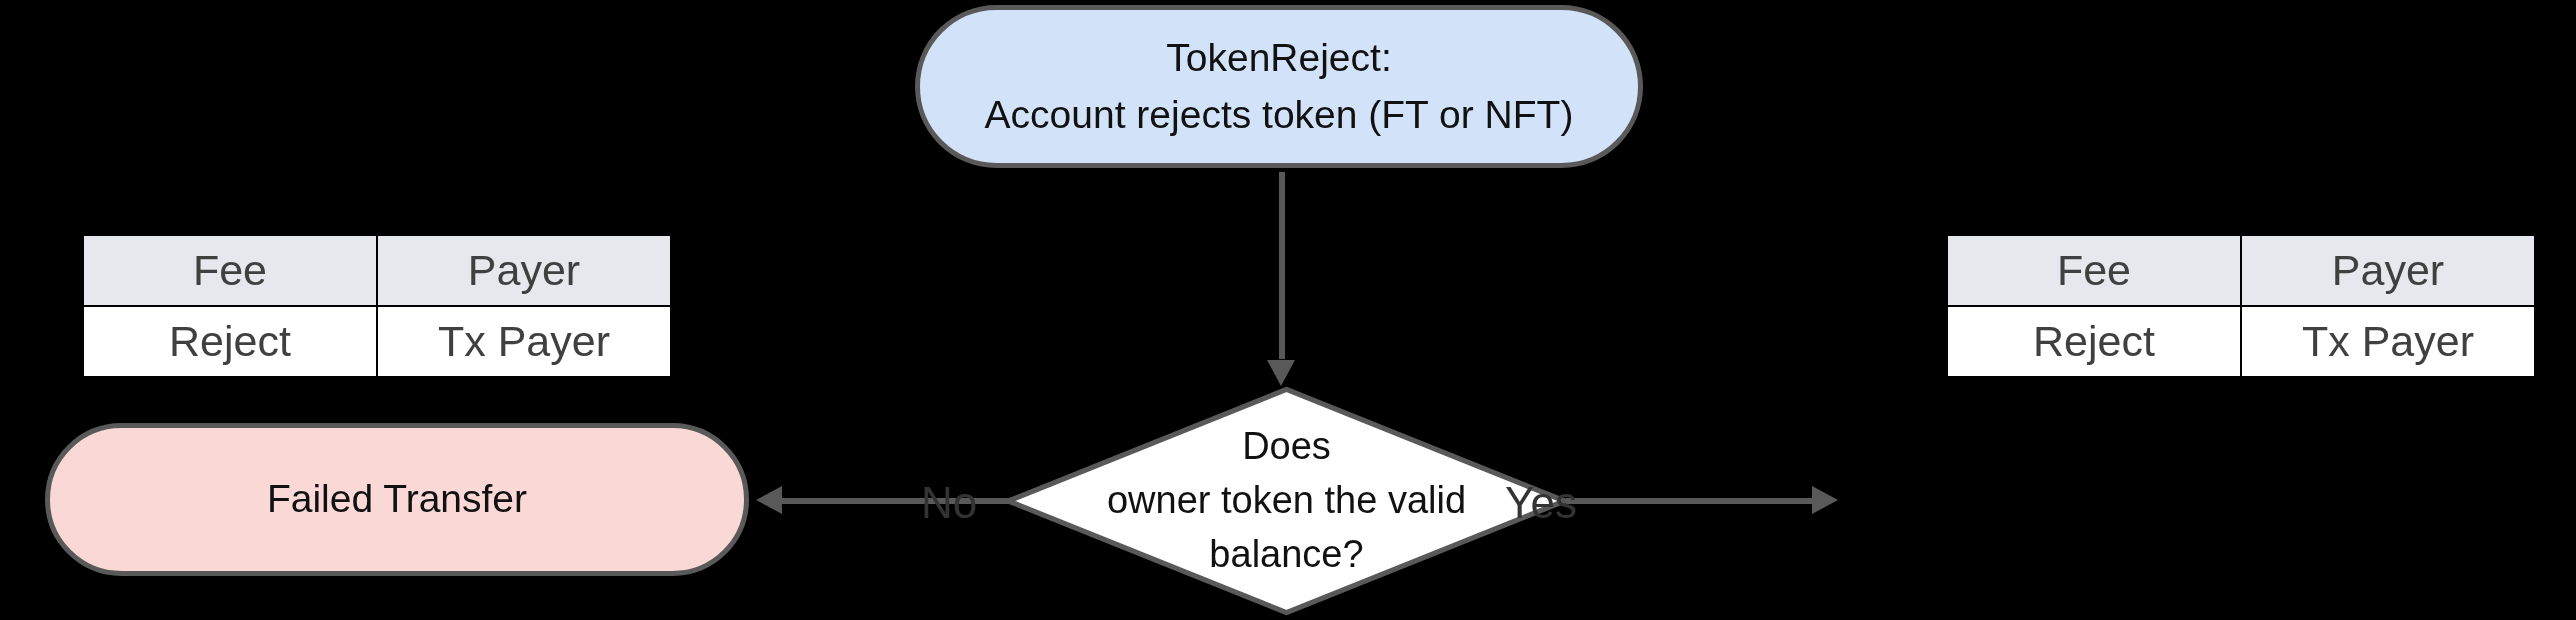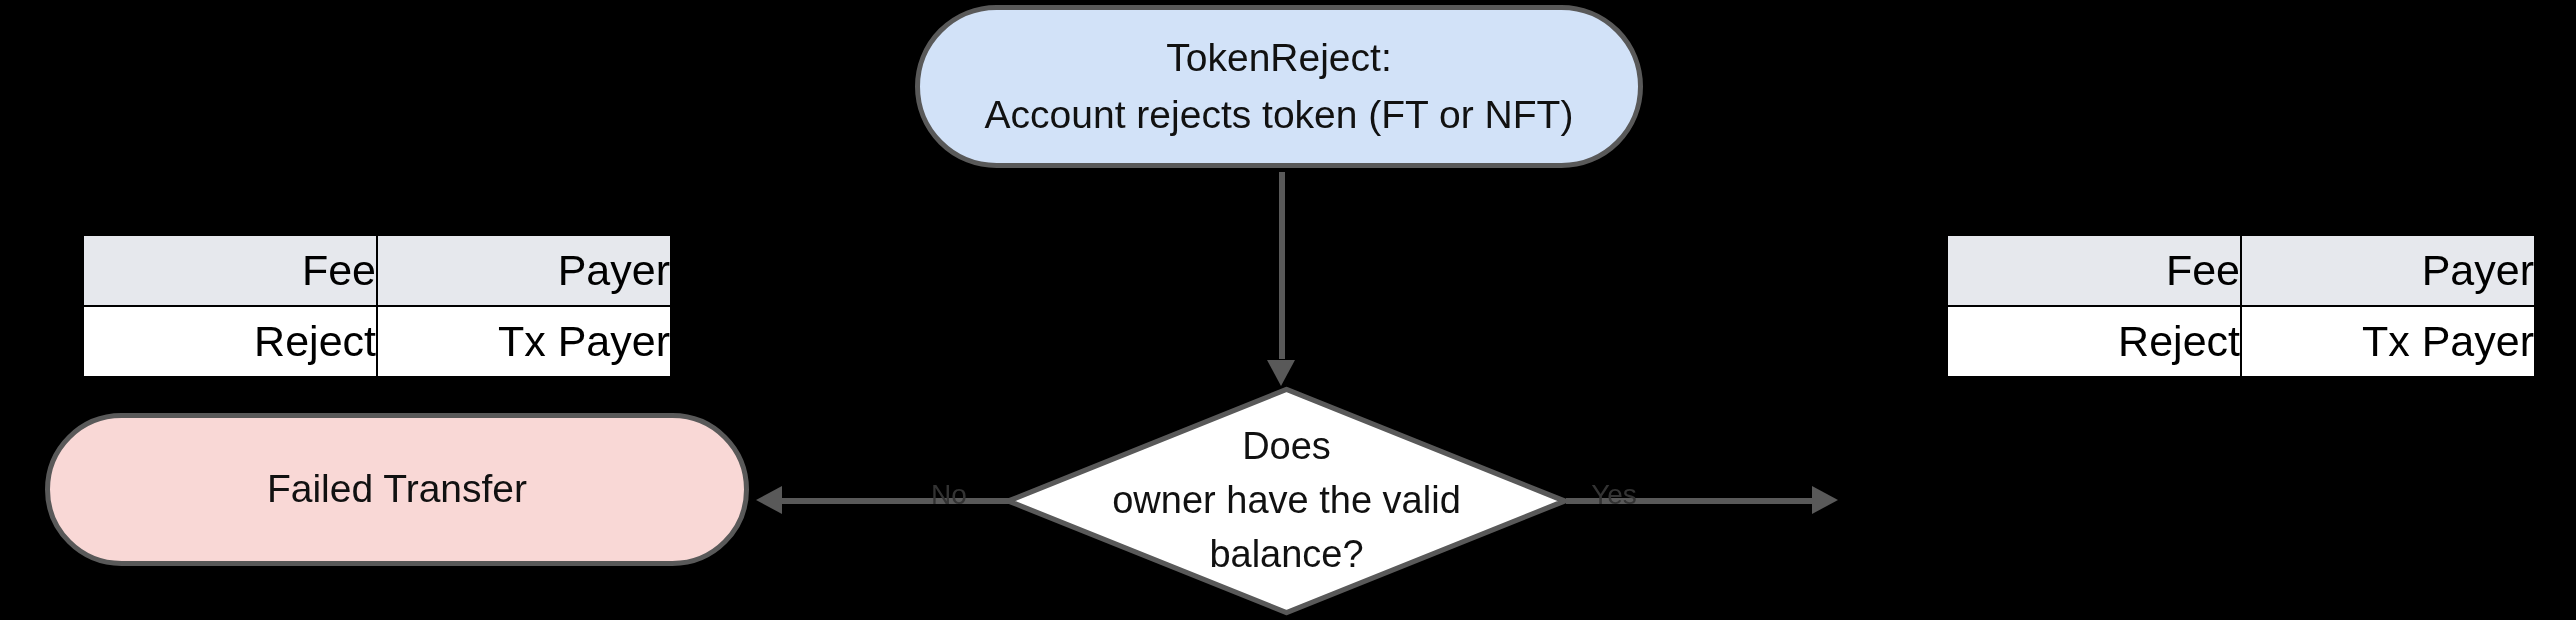--- a/index.html
+++ b/index.html
@@ -23,21 +23,21 @@
     align-items: center;
     justify-content: center;
     text-align: center;
     color: #111;
     font-size: 39px;
     line-height: 1.45;
     white-space: pre-line;
     box-sizing: border-box;
   }
   #node-token-reject { left: 915px; top: 5.2px;   width: 728px; height: 163px; }
-  #node-failed       { left: 45px;   top: 413px; width: 704px; height: 153px; }
+  #node-failed       { left: 45px;   top: 423px; width: 704px; height: 153px; }
   #node-transfer     { left: 1840px; top: 429px; width: 721px; height: 153px; }
 
   
   #decision-wrap { position: absolute; left: 1005px; top: 386px; width: 563px; height: 230px; }
   #decision-wrap svg { position: absolute; left: 0; top: 0; }
   #decision-wrap polygon { stroke: #595959; stroke-width: 6; stroke-linejoin: round; }
   #decision-label {
     position: absolute; left: 0; top: 0;
     width: 563px; height: 230px;
     display: flex; align-items: center; justify-content: center;
@@ -70,42 +70,42 @@
   #arrow-right {
     left: 1812px; top: 486px;
     border-top: 14.6px solid transparent;
     border-bottom: 14.6px solid transparent;
     border-left: 26px solid #595959;
   }
 
   .edge-label {
     position: absolute;
     color: #333;
-    font-size: 28px;
+    font-size: 44px;
     text-align: center;
     line-height: 1;
   }
   #label-no  { left: 893px; top: 481px; width: 112px; }
-  #label-yes { left: 1554px; top: 481px; width: 120px; }
+  #label-yes { left: 1481px; top: 481px; width: 120px; }
 
   
   .fee-table {
     position: absolute;
     border-collapse: collapse;
     table-layout: fixed;
   }
   .fee-table th, .fee-table td {
     border: 2.6px solid #000;
     width: 292px;
     height: 69px;
-    text-align: right;
+    text-align: center;
     vertical-align: middle;
     font-size: 43px;
     font-weight: 400;
-    color: #000000;
+    color: #404040;
     padding: 0;
   }
   .fee-table td { background: #fff; margin-top: 36px; }
   #fee-table-left  { left: 82px;   top: 234px; }
   #fee-table-right { left: 1946px; top: 234px; }
 </style>
 </head>
 <body>
 
 <div id="canvas" style="background: rgb(0, 0, 0);">
@@ -116,21 +116,21 @@
   </div>
 
   <div class="edge-line" id="edge-vertical"></div>
   <div class="arrowhead" id="arrow-down"></div>
 
   <div id="decision-wrap">
     <svg width="563" height="230" viewBox="0 0 656 268">
       <polygon points="328,4 652,134 328,264 4,134" style="fill: rgb(255, 255, 255);"></polygon>
     </svg>
     <div id="decision-label">Does
-owner have the valid
+owner token the valid
 balance?</div>
   </div>
 
   <div class="edge-line" id="edge-left-line"></div>
   <div class="arrowhead" id="arrow-left"></div>
   <div class="edge-label" id="label-no">No</div>
 
   <div class="edge-line" id="edge-right-line"></div>
   <div class="arrowhead" id="arrow-right"></div>
   <div class="edge-label" id="label-yes">Yes</div>

